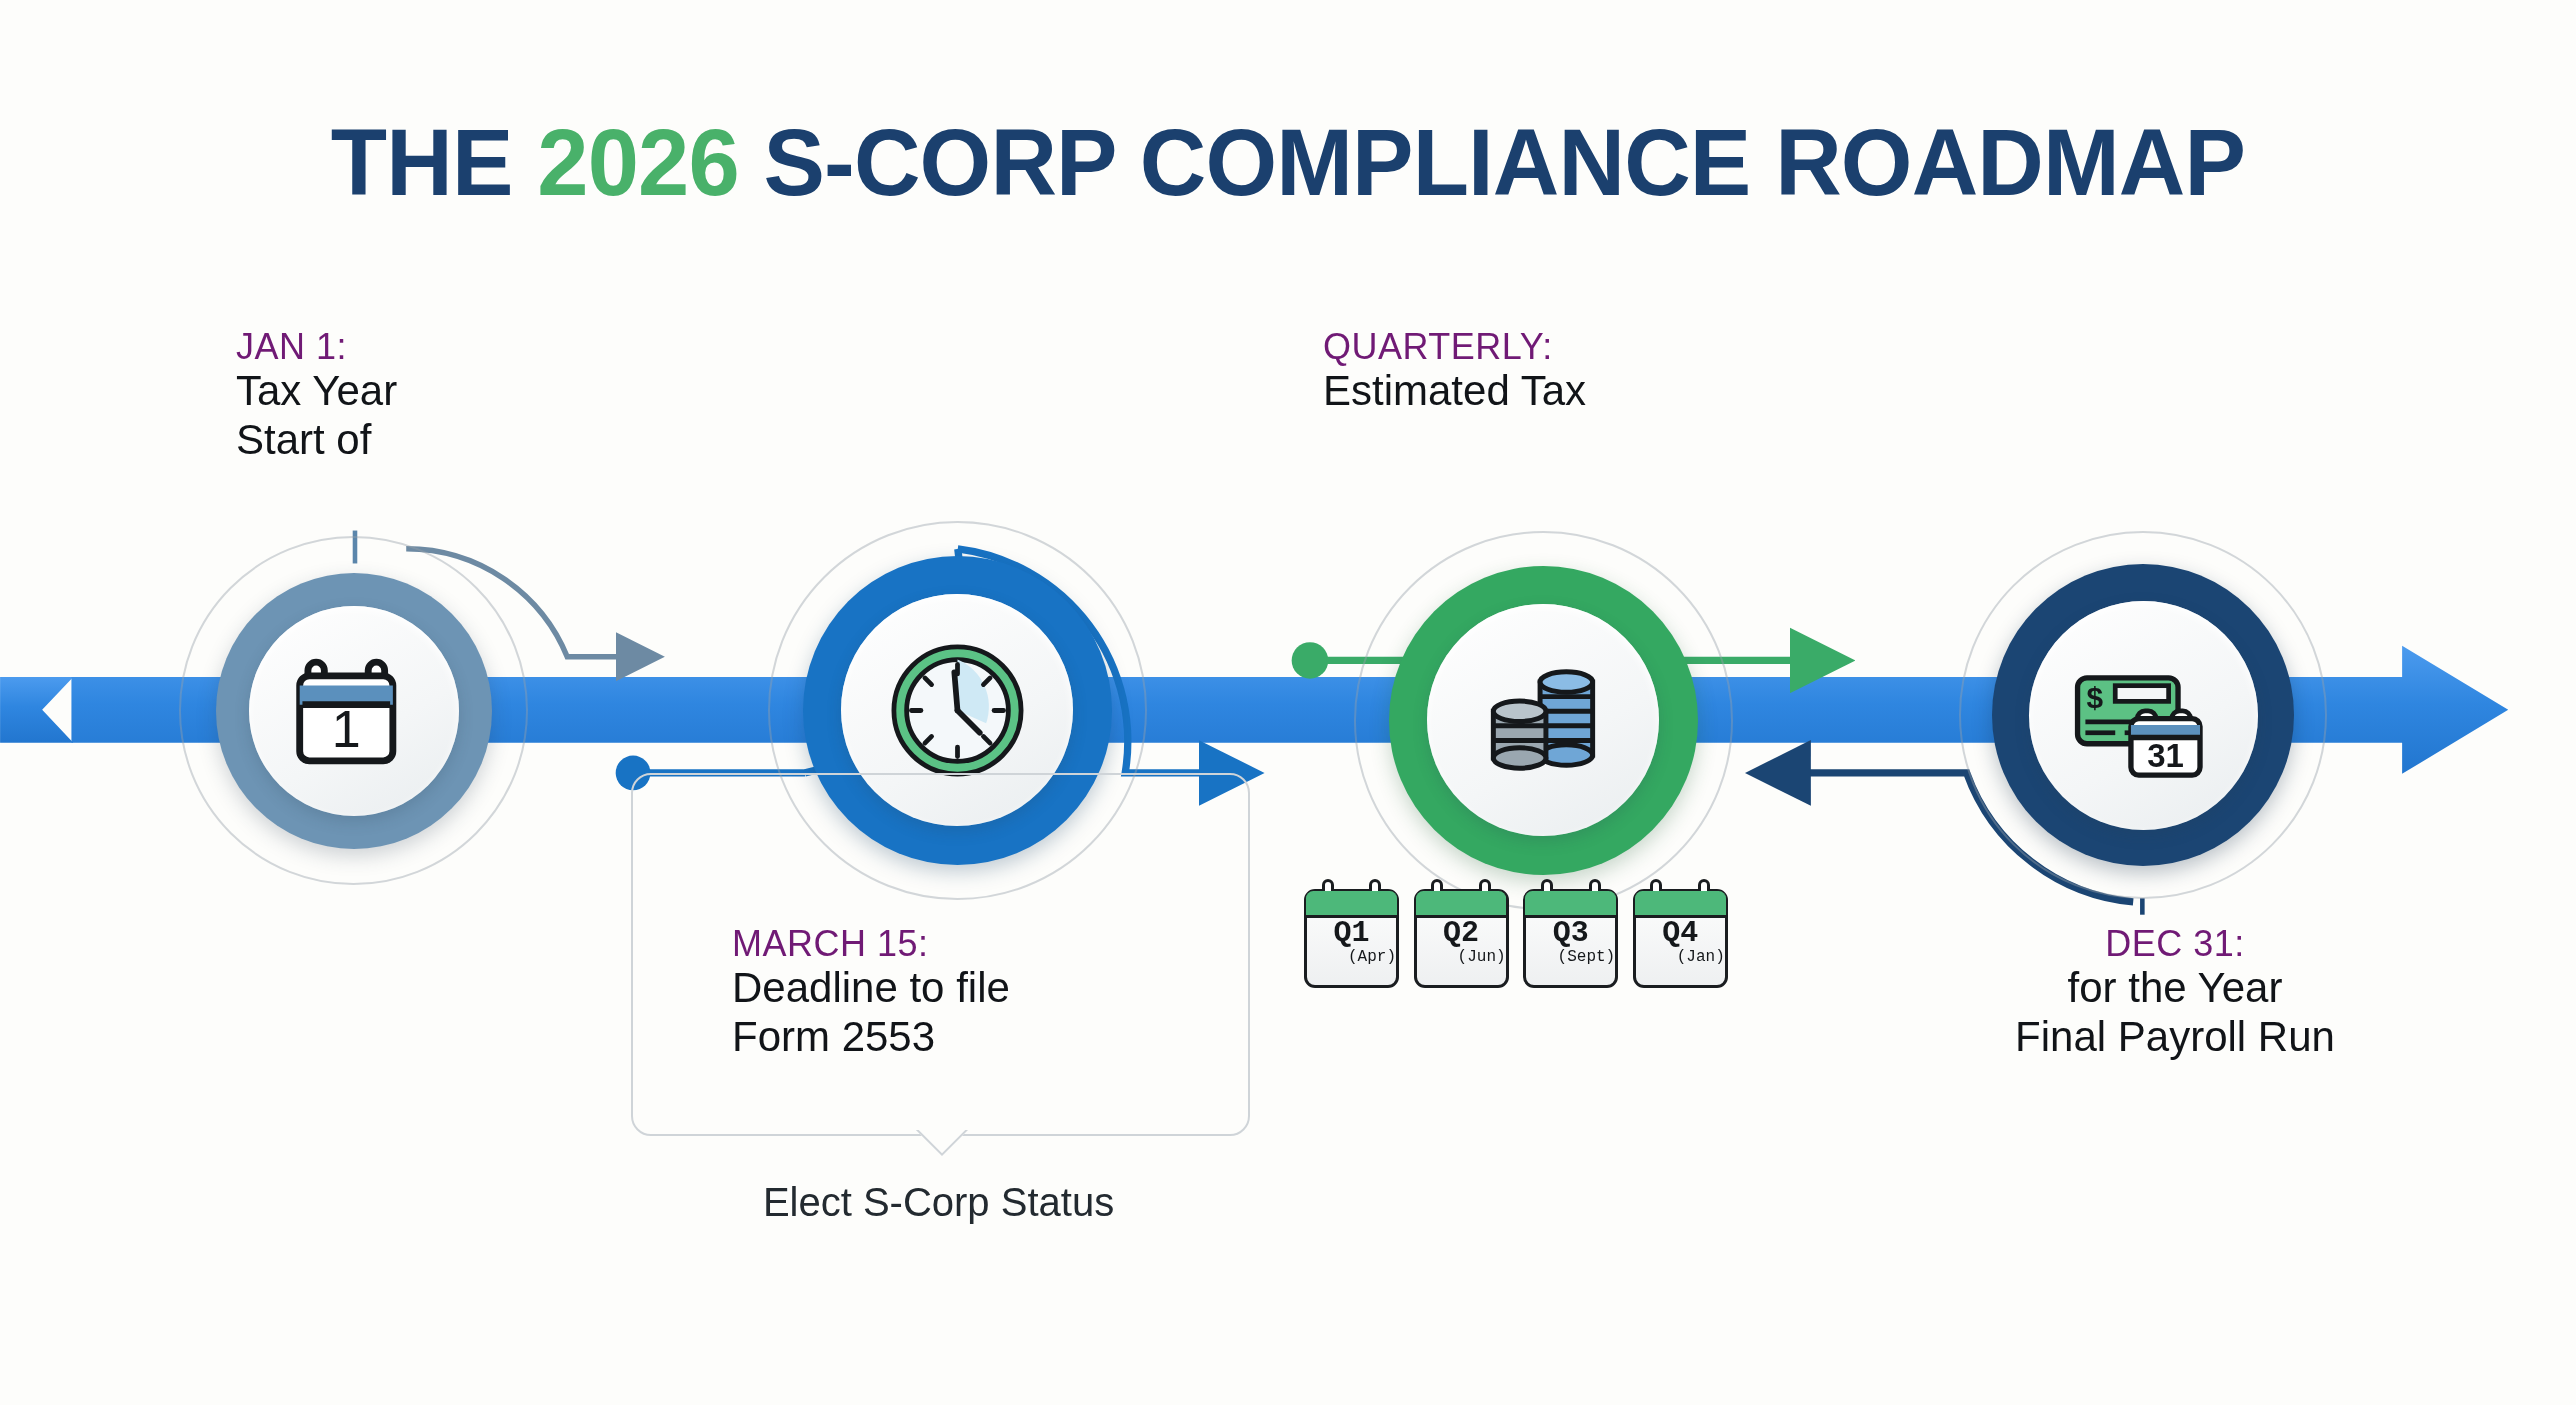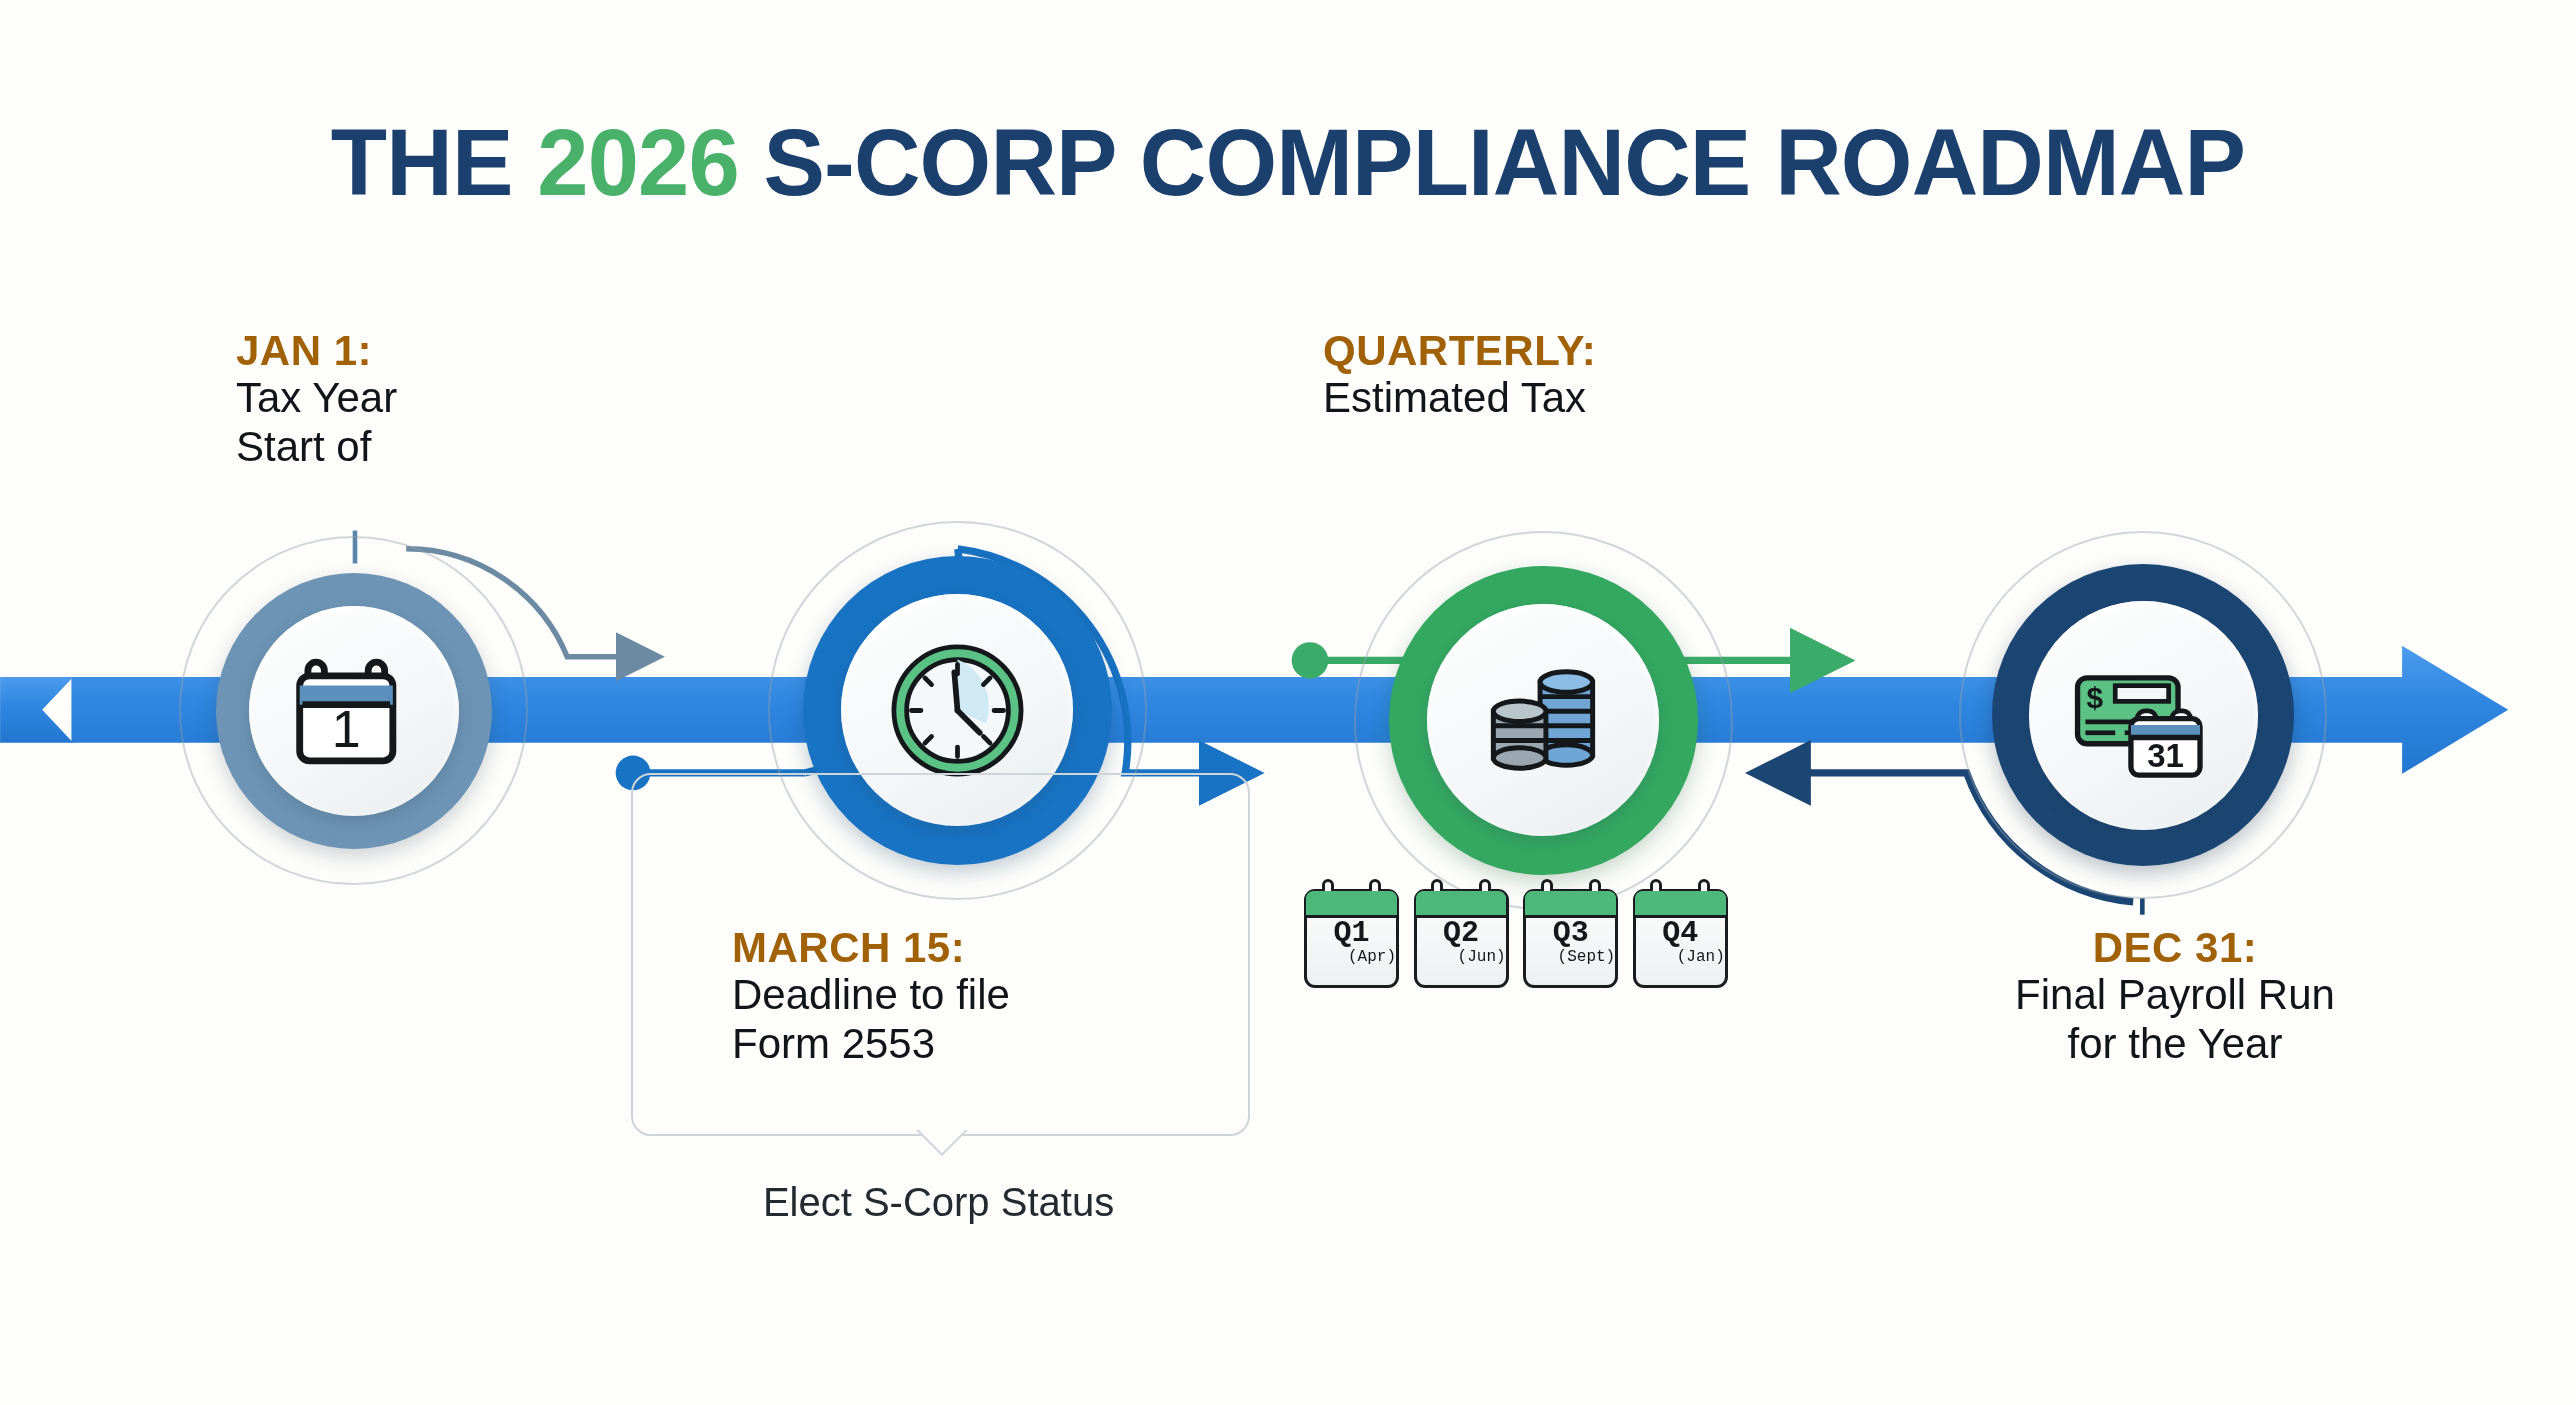--- a/index.html
+++ b/index.html
@@ -87,23 +87,23 @@
   #node3 .core { left: 73px; top: 73px; width: 232px; height: 232px; }
 
   #node4 { left: 1959px; top: 531px; width: 368px; height: 368px; }
   #node4 .ring { left: 33px; top: 33px; width: 302px; height: 302px;
                  background: #1b4573; box-shadow: 0 7.3px 20px rgba(15,40,70,0.28); }
   #node4 .core { left: 70px; top: 70px; width: 229px; height: 229px; }
 
   
   .tblock { position: absolute; }
   .tblock .kicker {
-    font-weight: bold;
-    color: #a16207;
-    font-size: 42px;
+    font-weight: normal;
+    color: #701a75;
+    font-size: 36px;
     letter-spacing: 0.5px;
     line-height: 1.12;
   }
   .tblock .body {
     color: #111418;
     font-size: 42px;
     line-height: 1.16;
     font-weight: 400;
   }
 
@@ -374,22 +374,22 @@
   </div>
   <div class="tblock" id="txt2">
     <div class="kicker">MARCH 15:</div>
     <div class="body">Deadline to file</div>
     <div class="body">Form 2553</div>
   </div>
   <div id="calloutcap">Elect S-Corp Status</div>
 
   <div class="tblock" id="txt4">
     <div class="kicker">DEC 31:</div>
+    <div class="body">for the Year</div>
     <div class="body">Final Payroll Run</div>
-    <div class="body">for the Year</div>
   </div>
 
   <div id="quarters">
     <div class="qcal">
       <div class="ring1"></div>
       <div class="ring2"></div>
       <div class="hdr"></div>
       <div class="qlabel">Q1</div>
       <div class="qsub">(Apr)</div>
     </div>

